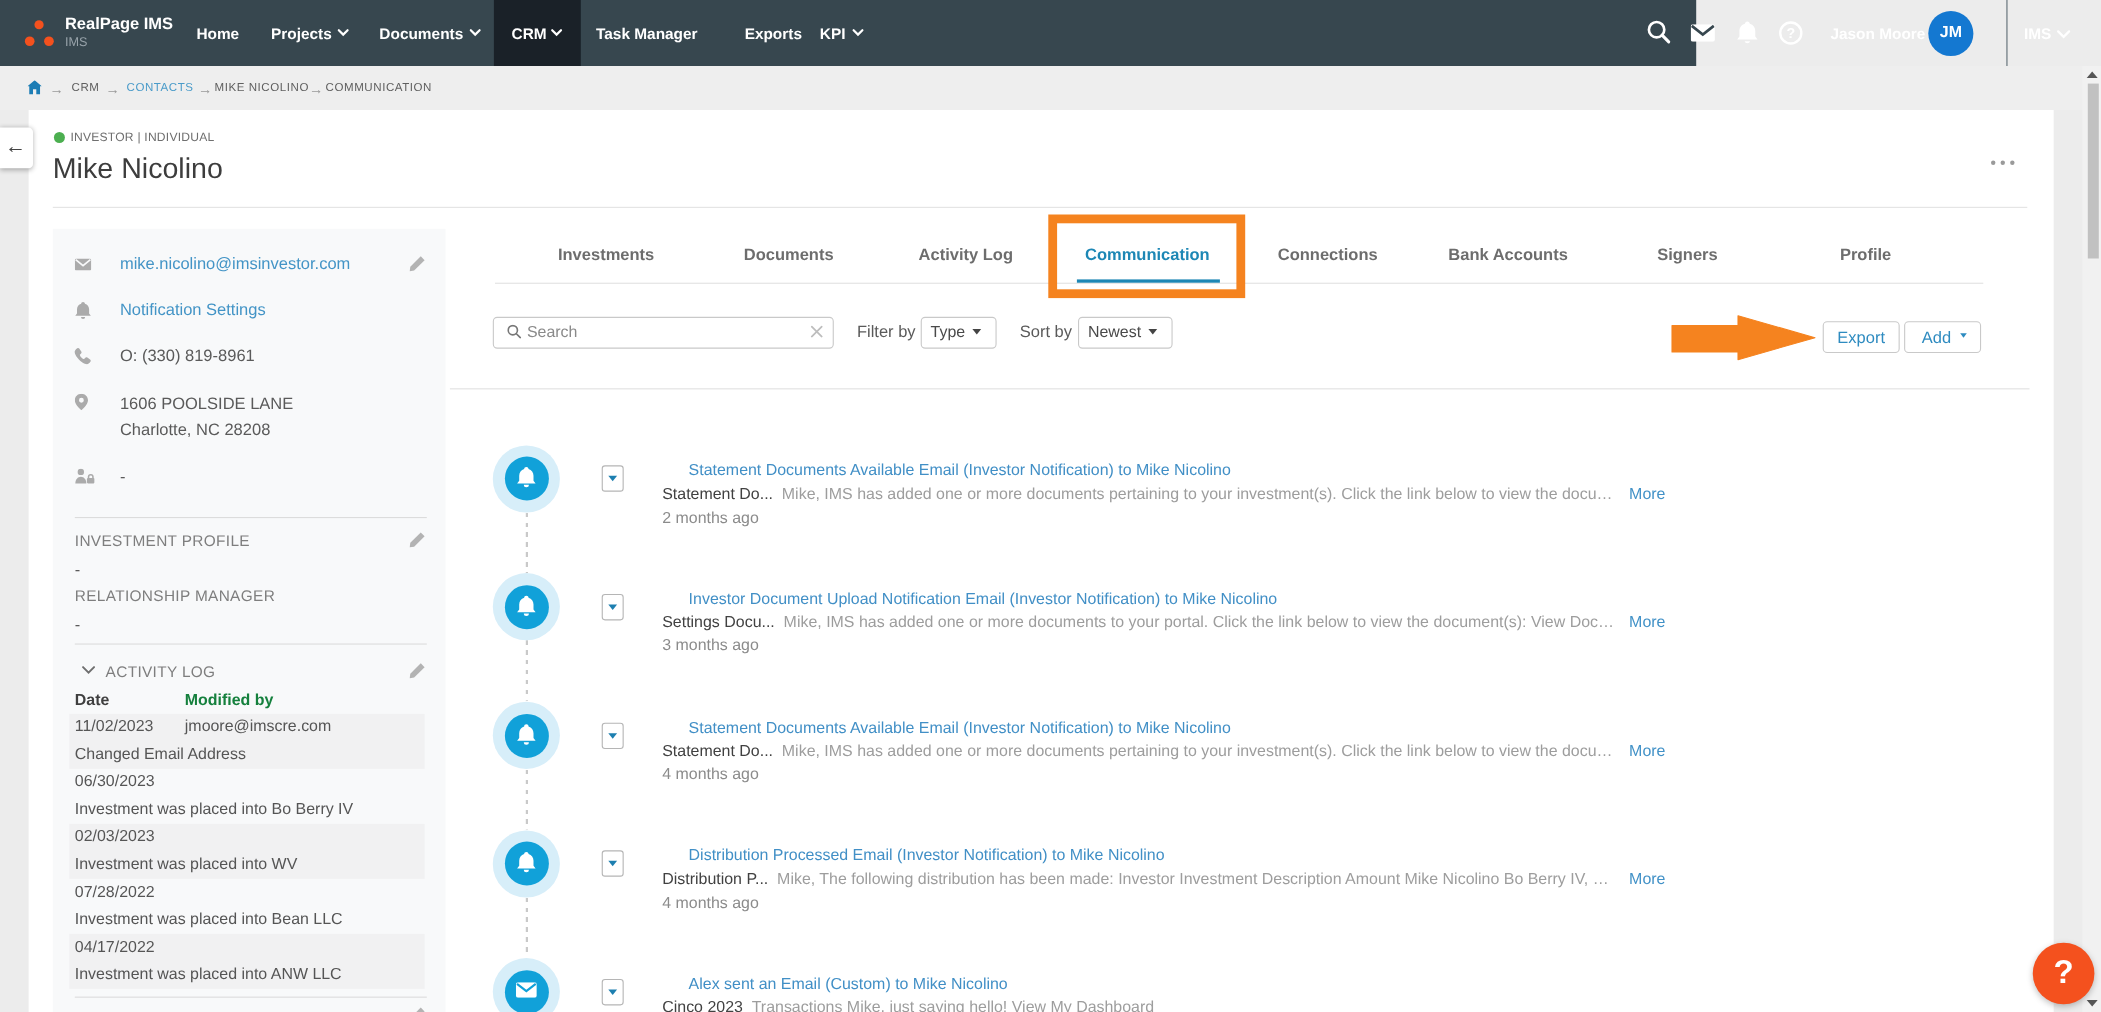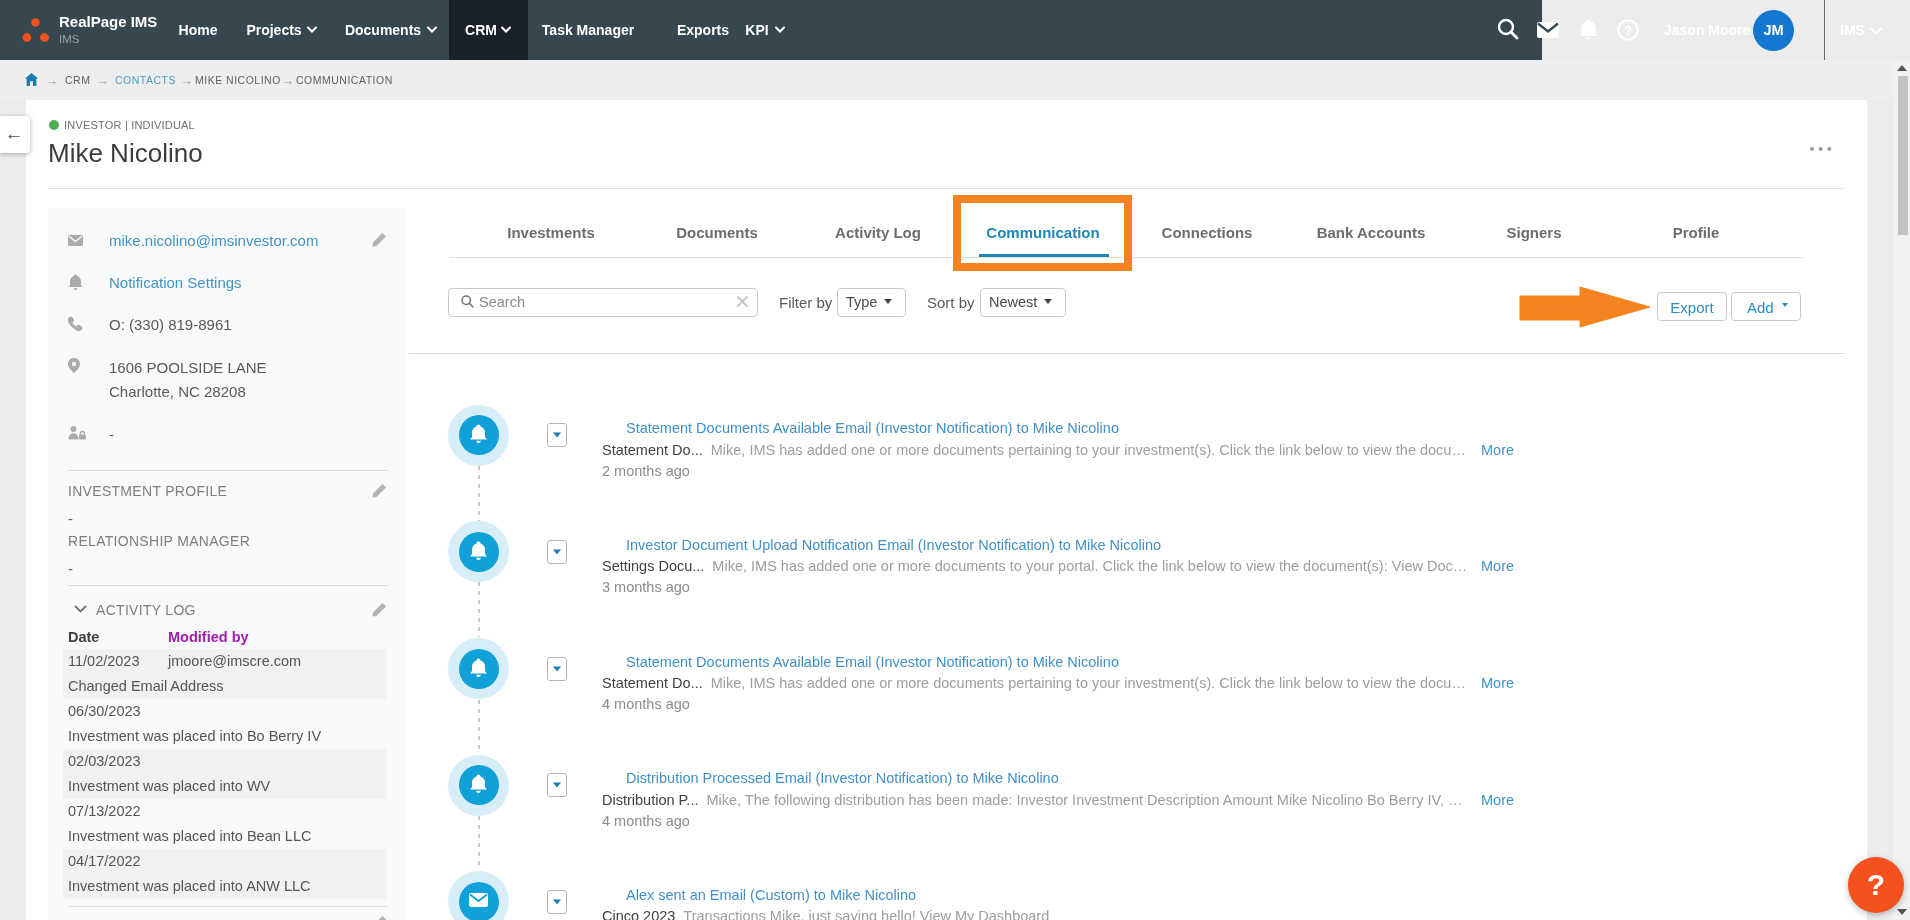--- a/index.html
+++ b/index.html
@@ -168,31 +168,31 @@
 <div class="sbtxt vctr" style="left:68px;top:568px;z-index:8;">-</div>
 <div class="divider" style="left:68px;top:585px;width:320px;z-index:8;"></div>
 <svg class="abs" style="left:74px;top:605px;z-index:8" width="13" height="9">
     <path d="M1.5 1.5 L6.5 6.5 L11.5 1.5" stroke="#6f6f6f" stroke-width="1.8" fill="none" stroke-linecap="round"></path>
   </svg>
 <div class="sbhead vctr" style="left:96px;top:610px;z-index:8;">ACTIVITY LOG</div>
 <svg class="abs" style="left:371px;top:600px;z-index:8" width="18" height="18">
     <path d="M2 12.5 L11.5 3 L15 6.5 L5.5 16 L1.5 16.5 Z" fill="#b3b3b3"></path>
   </svg>
 <div class="sbrow vctr" style="left:68px;top:637px;font-weight:700;color:#3f3f3f;z-index:8;">Date</div>
-<div class="sbrow vctr" style="left:168px;top:637px;font-weight:700;color:#a21caf;z-index:8;">Modified by</div>
+<div class="sbrow vctr" style="left:168px;top:637px;font-weight:700;color:#15803d;z-index:8;">Modified by</div>
 <div class="shade" style="top:649px;height:50px;z-index:7;"></div>
 <div class="sbrow vctr" style="left:68px;top:661px;z-index:8;">11/02/2023</div>
 <div class="sbrow vctr" style="left:168px;top:661px;z-index:8;">jmoore@imscre.com</div>
 <div class="sbrow vctr" style="left:68px;top:686px;z-index:8;">Changed Email Address</div>
 <div class="sbrow vctr" style="left:68px;top:711px;z-index:8;">06/30/2023</div>
 <div class="sbrow vctr" style="left:68px;top:736px;z-index:8;">Investment was placed into Bo Berry IV</div>
 <div class="shade" style="top:749px;height:50px;z-index:7;"></div>
 <div class="sbrow vctr" style="left:68px;top:761px;z-index:8;">02/03/2023</div>
 <div class="sbrow vctr" style="left:68px;top:786px;z-index:8;">Investment was placed into WV</div>
-<div class="sbrow vctr" style="left:68px;top:811px;z-index:8;">07/13/2022</div>
+<div class="sbrow vctr" style="left:68px;top:811px;z-index:8;">07/28/2022</div>
 <div class="sbrow vctr" style="left:68px;top:836px;z-index:8;">Investment was placed into Bean LLC</div>
 <div class="shade" style="top:849px;height:50px;z-index:7;"></div>
 <div class="sbrow vctr" style="left:68px;top:861px;z-index:8;">04/17/2022</div>
 <div class="sbrow vctr" style="left:68px;top:886px;z-index:8;">Investment was placed into ANW LLC</div>
 <div class="divider" style="left:68px;top:906px;width:320px;z-index:8;"></div>
 <svg class="abs" style="left:371px;top:913px;z-index:8" width="18" height="18">
     <path d="M2 12.5 L11.5 3 L15 6.5 L5.5 16 L1.5 16.5 Z" fill="#b3b3b3"></path>
   </svg>
 
 <div class="tab ctr" style="left:551px;">Investments</div>

